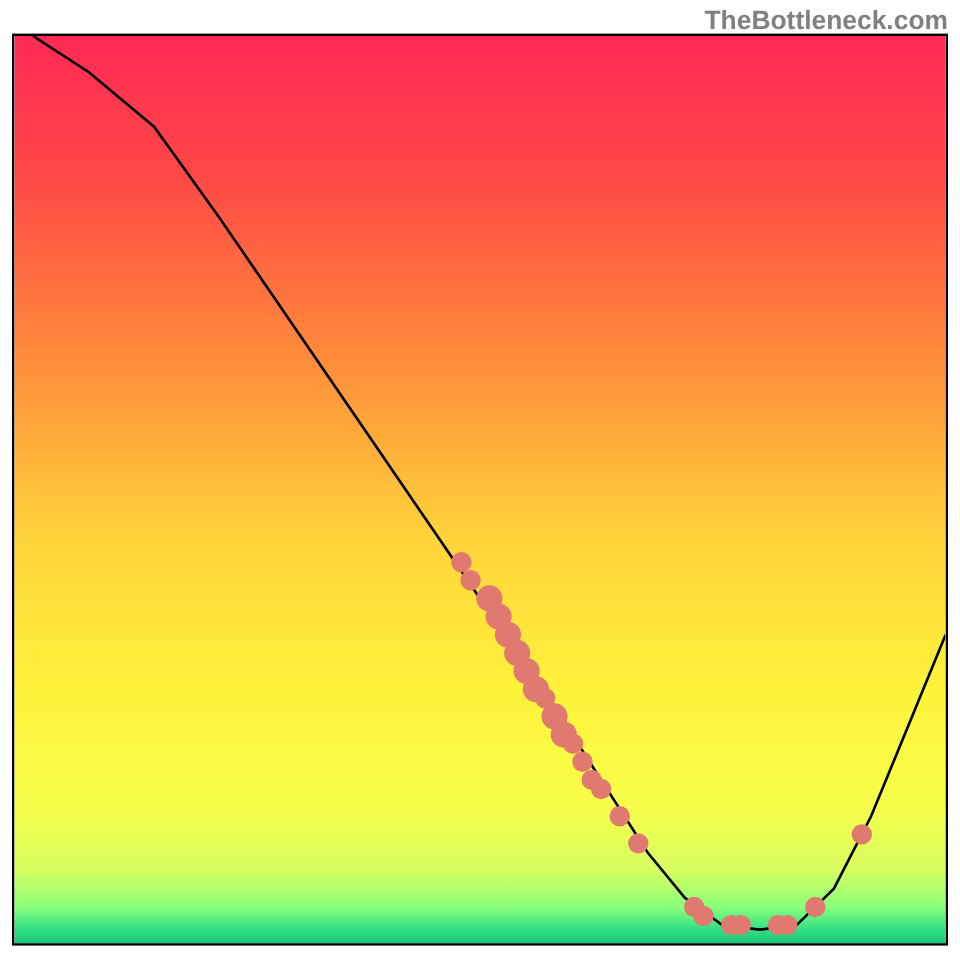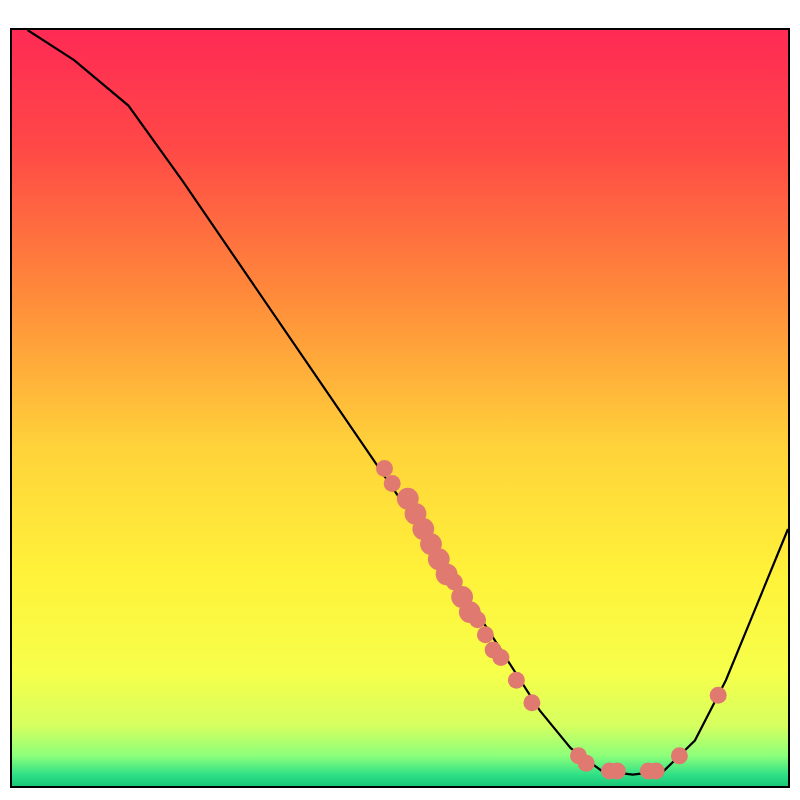--- a/index.html
+++ b/index.html
@@ -46,20 +46,21 @@
     right: 10px;
     font-size: 22px;
     font-weight: bold;
     color: #808080;
     font-family: Arial, sans-serif;
   }
 </style>
 </head>
 <body>
 <div id="wrap">
+  <div id="watermark">TheBottleneck.com</div>
   <div id="plot">
     <div id="gradient" style="background: linear-gradient(rgb(255, 42, 85) 0%, rgb(255, 71, 71) 15%, rgb(255, 138, 58) 35%, rgb(255, 210, 58) 55%, rgb(255, 242, 58) 72%, rgb(246, 255, 74) 85%, rgb(214, 255, 96) 92%, rgb(140, 255, 122) 96%, rgb(48, 224, 134) 98.5%, rgb(24, 200, 120) 100%);"></div>
     <svg id="curve-svg" viewBox="0 0 776 756" preserveAspectRatio="none">
         <path d="M15.5 0.0 L62.1 30.2 L116.4 75.6 L170.7 151.2 L232.8 241.9 L294.9 332.6 L357.0 423.4 L403.5 491.4 L450.1 559.4 L488.9 619.9 L527.7 680.4 L558.7 718.2 L589.8 740.9 L620.8 744.7 L651.8 740.9 L682.9 710.6 L713.9 650.2 L745.0 574.6 L776.0 499.0" fill="none" stroke="#000" stroke-width="2.2"></path>
         <circle cx="372.5" cy="438.5" r="8.5" class="marker"></circle>
         <circle cx="380.2" cy="453.6" r="8.5" class="marker"></circle>
         <circle cx="395.8" cy="468.7" r="10.9" class="marker"></circle>
         <circle cx="403.5" cy="483.8" r="10.9" class="marker"></circle>
         <circle cx="411.3" cy="499.0" r="10.9" class="marker"></circle>
         <circle cx="419.0" cy="514.1" r="10.9" class="marker"></circle>

